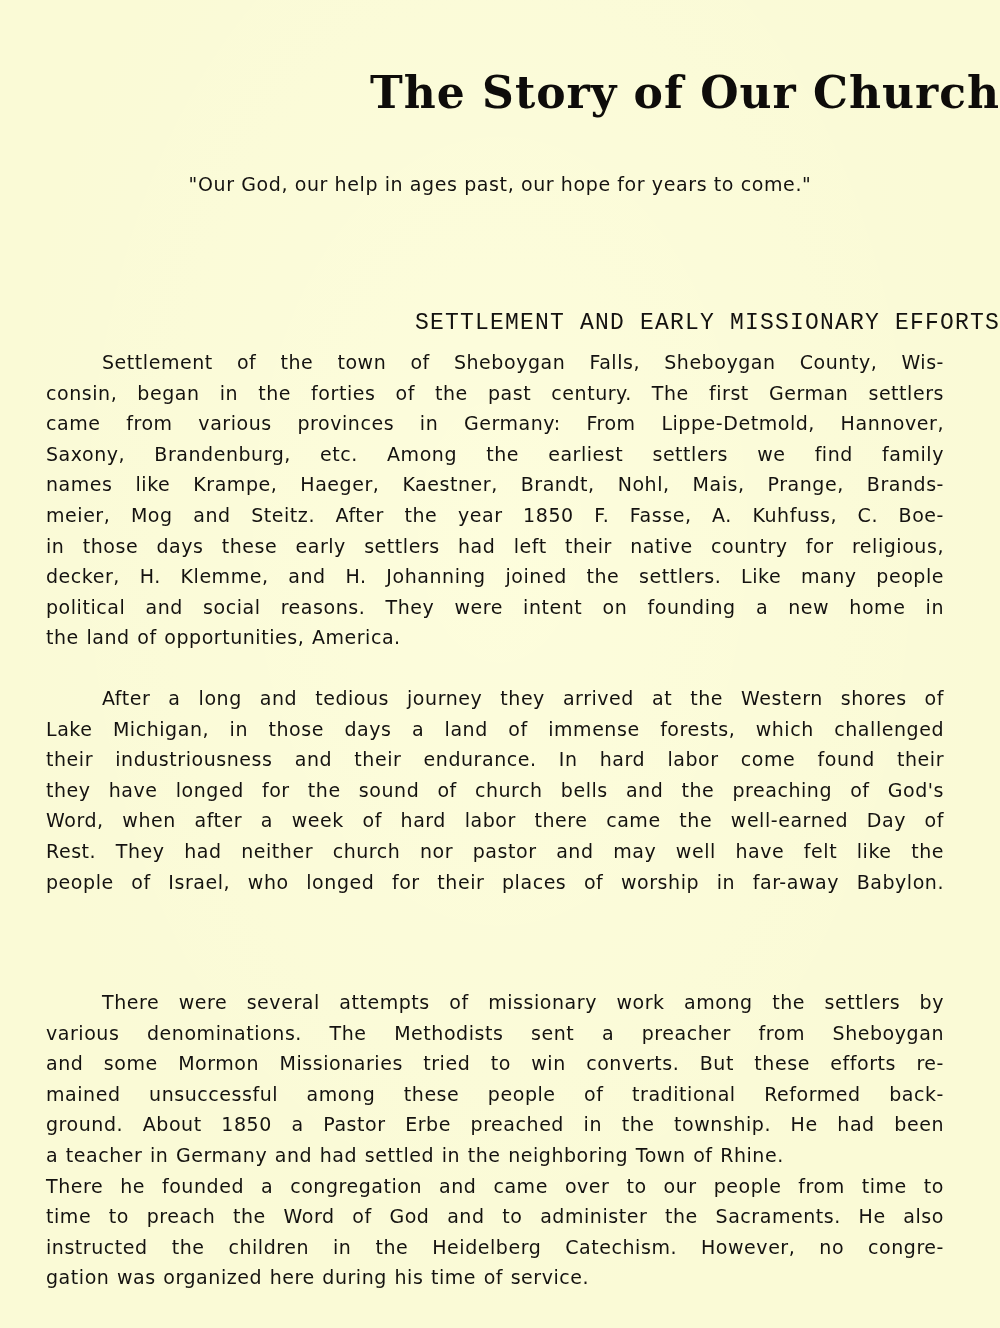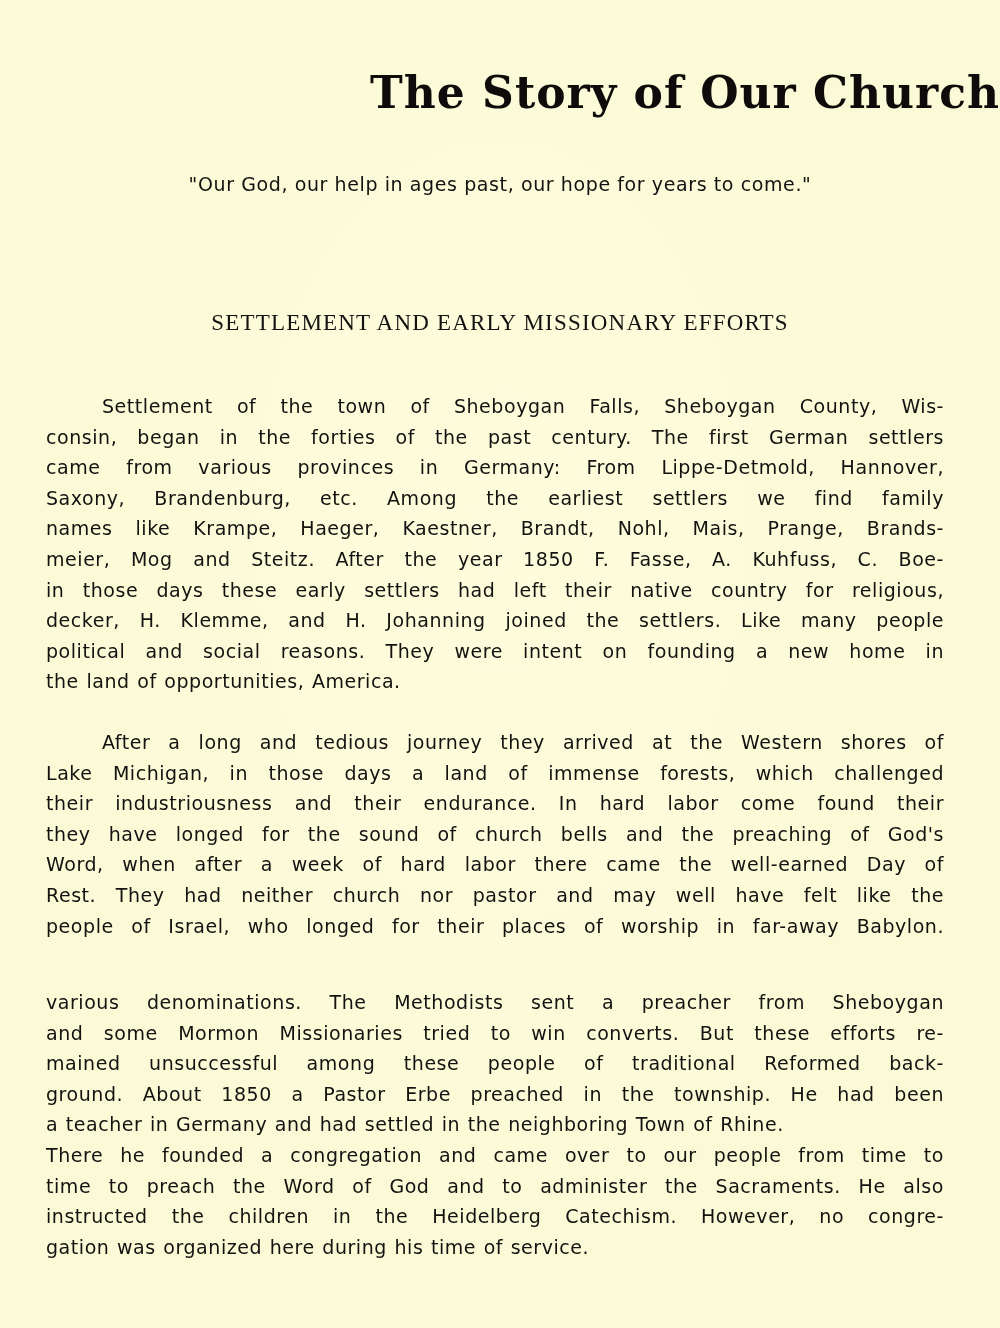--- a/index.html
+++ b/index.html
@@ -47,22 +47,22 @@
       font-family: "DejaVu Sans", sans-serif;
       font-size: 19px;
       letter-spacing: 0.6px;
       line-height: 28px;
     }
     .section-heading {
       position: absolute;
       top: 287px;
       left: 0;
       width: 1000px;
-      text-align: center;
-      font-family: Liberation Serif, serif;
+      text-align: right;
+      font-family: Liberation Mono, monospace;
       font-size: 23px;
       letter-spacing: 1.2px;
       line-height: 34px;
       font-weight: normal;
     }
     .body-text {
       position: absolute;
       left: 46px;
       width: 898px;
       font-family: "DejaVu Sans", sans-serif;
@@ -77,21 +77,20 @@
       text-align-last: justify;
       white-space: nowrap;
       height: 30.6px;
     }
     .line.last {
       text-align: center;
       text-align-last: left;
     }
     .line.indent {
       padding-left: 56px;
-      margin-top: 44px;
     }
     #para-1 { top: 347px; }
     #para-2 { top: 683px; }
     #para-3 { top: 987px; }
   </style>
 </head>
 <body>
 
 <div class="page">
 
@@ -118,20 +117,21 @@
     <span class="line indent">After a long and tedious journey they arrived at the Western shores of</span>
     <span class="line">Lake Michigan, in those days a land of immense forests, which challenged</span>
     <span class="line">their industriousness and their endurance.  In hard labor come found their</span>
     <span class="line">they have longed for the sound of church bells and the preaching of God's</span>
     <span class="line">Word, when after a week of hard labor there came the well-earned Day of</span>
     <span class="line">Rest.  They had neither church nor pastor and may well have felt like the</span>
     <span class="line">people of Israel, who longed for their places of worship in far-away Babylon.</span>
   </div>
 
   <div class="body-text" id="para-3">
+    <span class="line indent">There were several attempts of missionary work among the settlers by</span>
     <span class="line">various denominations.  The Methodists sent a preacher from Sheboygan</span>
     <span class="line">and some Mormon Missionaries tried to win converts.  But these efforts re-</span>
     <span class="line">mained unsuccessful among these people of traditional Reformed back-</span>
     <span class="line">ground.  About 1850 a Pastor Erbe preached in the township.  He had been</span>
     <span class="line last">a teacher in Germany and had settled in the neighboring Town of Rhine.</span>
     <span class="line">There he founded a congregation and came over to our people from time to</span>
     <span class="line">time to preach the Word of God and to administer the Sacraments.  He also</span>
     <span class="line">instructed the children in the Heidelberg Catechism.  However, no congre-</span>
     <span class="line last">gation was organized here during his time of service.</span>
   </div>

